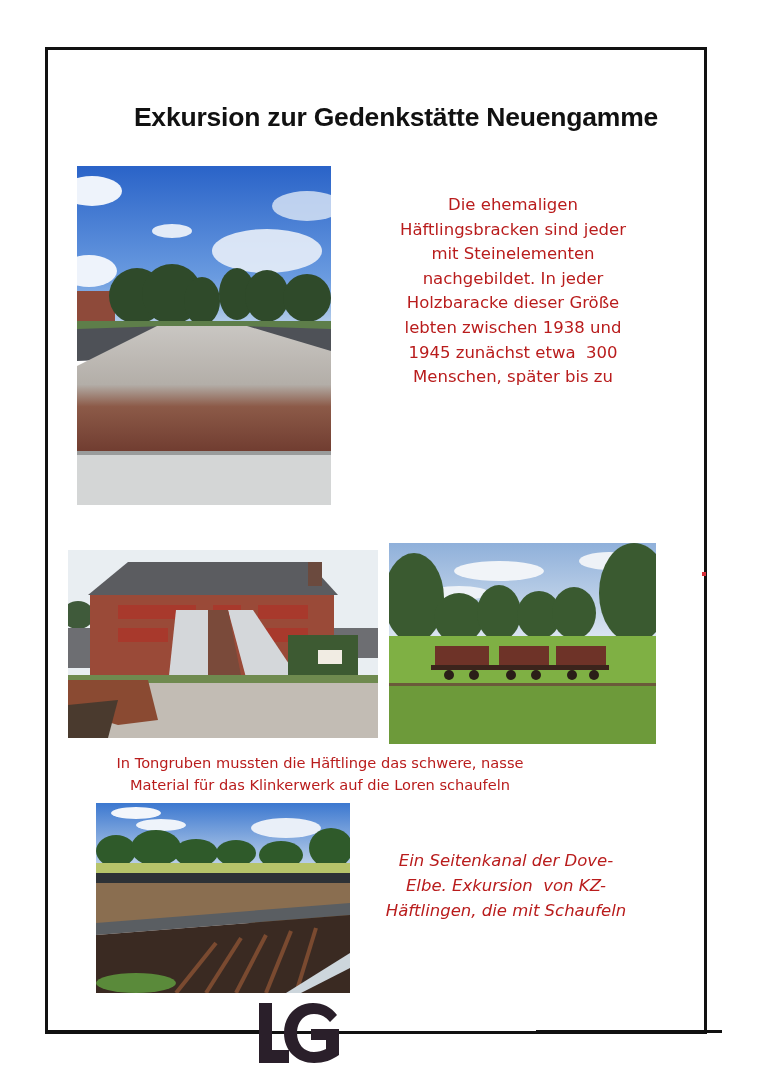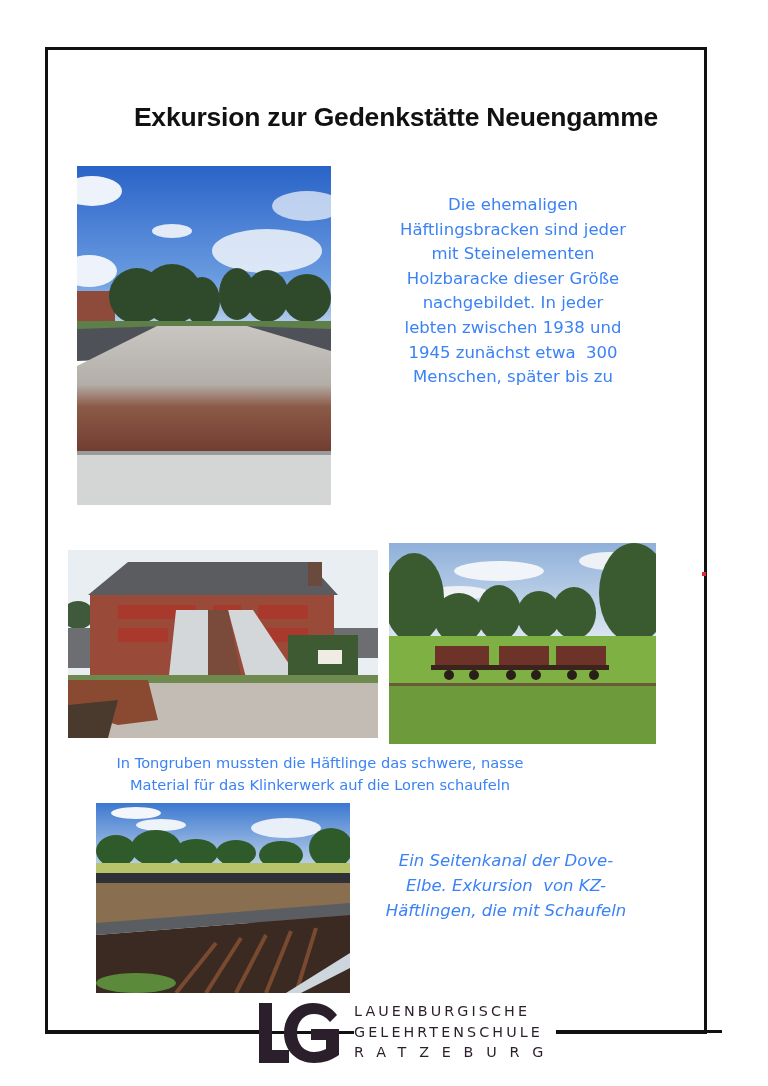--- a/index.html
+++ b/index.html
@@ -1,21 +1,21 @@
 <!DOCTYPE html>
 <html><head>
 <meta charset="utf-8">
 <style>
   html, body { margin:0; padding:0; background:#ffffff; }
   body { width:768px; height:1086px; position:relative; overflow:hidden; font-family:"DejaVu Sans", sans-serif; color:#1a1a1a; }
   .frame { position:absolute; left:45px; top:47px; width:656px; height:981px; border:3px solid #111; box-sizing:content-box; }
   .frame-ext { position:absolute; left:700px; top:1030px; width:22px; height:3px; background:#111; }
   .red-mark { position:absolute; left:702px; top:572px; width:4px; height:4px; background:#d8303a; }
   .title { position:absolute; left:60px; width:648px; top:90px; text-align:center; font-family:"Liberation Sans", sans-serif; font-weight:bold; font-size:26.5px; letter-spacing:-0.2px; color:#111; }
-  .caption { position:absolute; text-align:center; font-family:"DejaVu Sans", sans-serif; color:#3b82f6; line-height:24.6px; font-size:16.5px; }
+  .caption { position:absolute; text-align:center; font-family:"DejaVu Sans", sans-serif; color:#b91c1c; line-height:24.6px; font-size:16.5px; }
   .cap1 { left:372px; top:193px; width:282px; }
   .cap2 { left:90px; top:752px; width:460px; font-size:14.6px; line-height:22px; }
   .cap3 { left:362px; top:848px; width:288px; line-height:25px;font-style:italic; }
   .photo { position:absolute; overflow:hidden; }
   .photo svg { display:block; width:100%; height:100%; }
   .logo { position:absolute; left:259px; top:1001px; width:290px; height:64px; }
   .logo-lg { position:absolute; left:0; top:2px; width:80px; height:60px; }
   .logo-text { position:absolute; left:95px; top:0; font-family:"DejaVu Sans", sans-serif; color:#2a1f2a; font-size:14.3px; line-height:20.5px; white-space:nowrap; }
   .logo-text div { letter-spacing:3.1px; }
   .logo-text .r { letter-spacing:12.8px; }
@@ -66,22 +66,22 @@
     <polygon points="0,200 80,160 170,160 254,185 254,290 0,290" fill="url(#stones1)"></polygon>
     <rect y="285" width="254" height="54" fill="#d4d6d6"></rect>
     <rect y="285" width="254" height="4" fill="#9a9c9c"></rect>
   </svg>
 </div>
 
 <div class="caption cap1">
   <div>Die ehemaligen</div>
   <div>Häftlingsbracken sind jeder</div>
   <div>mit Steinelementen</div>
+  <div>nachgebildet. In jeder</div>
   <div>Holzbaracke dieser Größe</div>
-  <div>nachgebildet. In jeder</div>
   <div>lebten zwischen 1938 und</div>
   <div style="white-space:pre;">1945 zunächst etwa  300</div>
   <div>Menschen, später bis zu</div>
 </div>
 
 <div class="photo" style="left:68px; top:550px; width:310px; height:188px;">
   <svg viewBox="0 0 310 188" preserveAspectRatio="none">
     <rect width="310" height="188" fill="#e9eef2"></rect>
     <ellipse cx="10" cy="65" rx="16" ry="14" fill="#3f5a3a"></ellipse>
     <rect x="0" y="78" width="30" height="40" fill="#6d6e72"></rect>
@@ -199,18 +199,13 @@
 
 <div class="bottom-line-left"></div>
 <div class="bottom-line-right"></div>
 
 <div class="logo" style="background:transparent;">
   <svg class="logo-lg" viewBox="0 0 80 60" aria-label="LG">
     <rect x="0" y="0" width="13" height="60" fill="#2a1f2a"></rect>
     <rect x="0" y="47" width="30" height="13" fill="#2a1f2a"></rect>
     <path d="M78,12 C72,4 64,0 54,0 C38,0 25,12 25,30 C25,48 38,60 55,60 C65,60 73,57 80,52 L80,26 L52,26 L52,37 L67,37 L67,46 C63,48 59,49 55,49 C45,49 38,41 38,30 C38,19 45,11 55,11 C62,11 67,14 71,19 Z" fill="#2a1f2a"></path>
   </svg>
-  <div class="logo-text">
-    <div>LAUENBURGISCHE</div>
-    <div style="background:#fff;">GELEHRTENSCHULE</div>
-    <div class="r">RATZEBURG</div>
-  </div>
 </div>
 
 </body></html>

